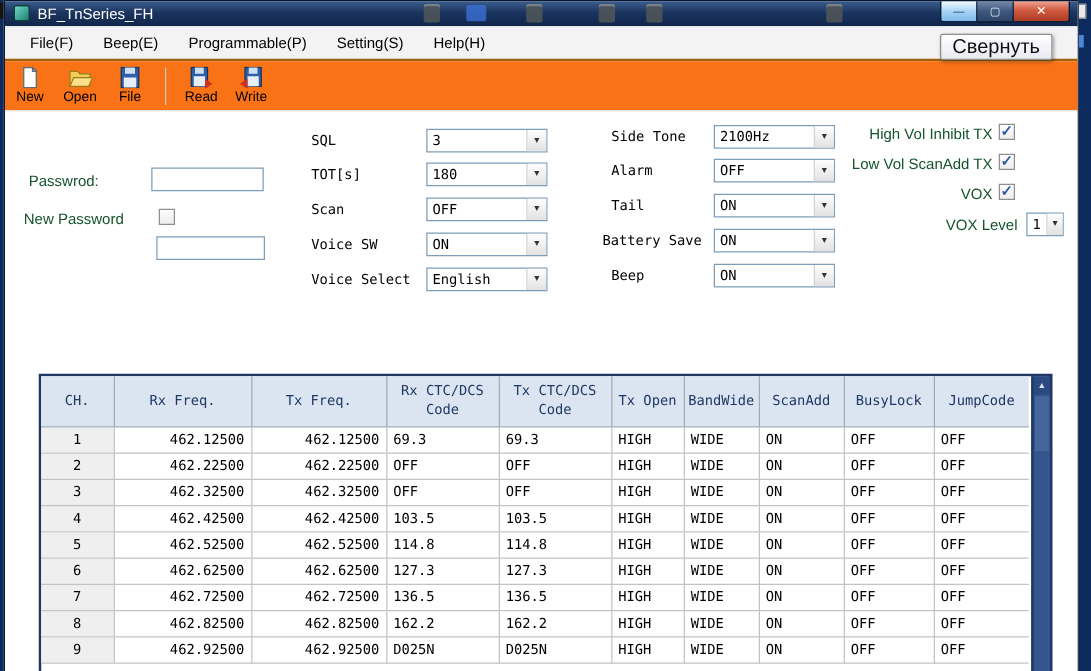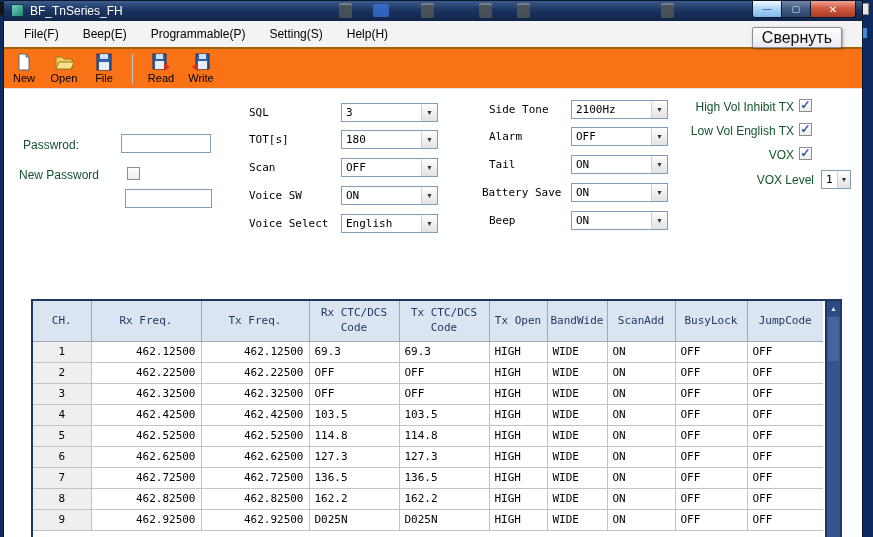--- a/index.html
+++ b/index.html
@@ -235,21 +235,21 @@
       <span class="arrow">▼</span>
     </div>
     <span class="mlabel" style="left:485px; top:125px">Beep</span>
     <div class="combo" style="left:567px; top:122px">
       <span class="val">ON</span>
       <span class="arrow">▼</span>
     </div>
 
     <span class="flabel r" style="right:68px; top:11px">High Vol Inhibit TX</span>
     <span class="cb" style="right:50px; top:10px">✓</span>
-    <span class="flabel r" style="right:68px; top:35px">Low Vol English TX</span>
+    <span class="flabel r" style="right:68px; top:35px">Low Vol ScanAdd TX</span>
     <span class="cb" style="right:50px; top:34px">✓</span>
     <span class="flabel r" style="right:68px; top:59px">VOX</span>
     <span class="cb" style="right:50px; top:58px">✓</span>
     <span class="flabel r" style="right:48px; top:84px">VOX Level</span>
     <div class="combo sm" style="right:11px; top:81px; left:auto">
       <span class="val">1</span>
       <span class="arrow">▼</span>
     </div>
 
     <div class="tablewrap">

